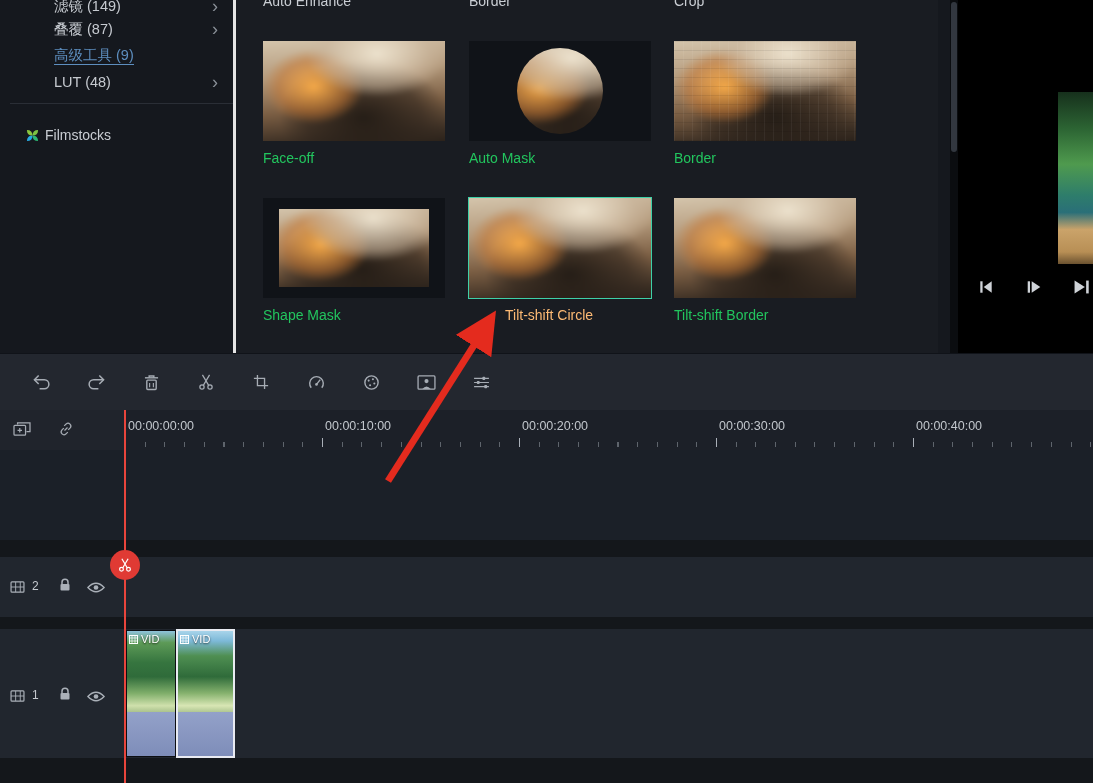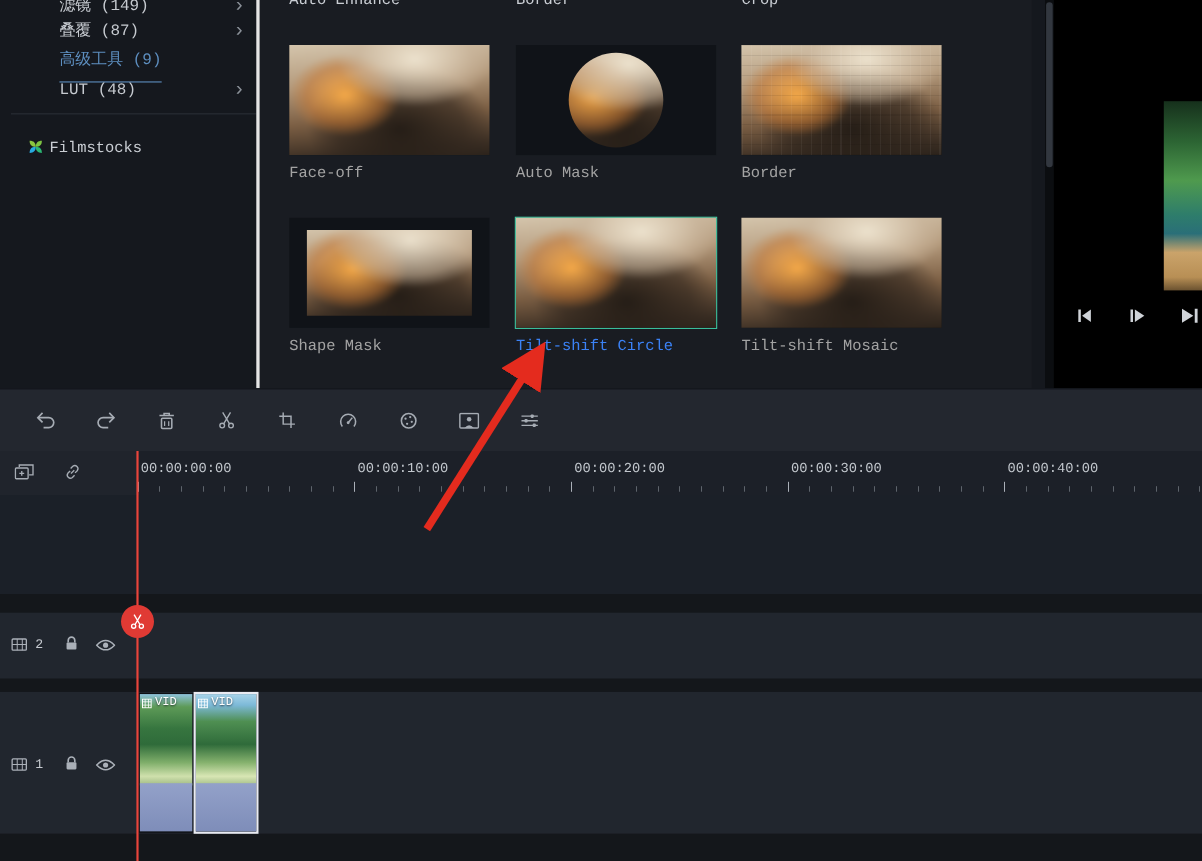--- a/index.html
+++ b/index.html
@@ -1,32 +1,32 @@
 <!DOCTYPE html>
 <html><head>
 <meta charset="utf-8">
 <style>
   html,body{margin:0;padding:0;background:#0c0e11;}
   .app{position:relative;width:1093px;height:783px;overflow:hidden;
-       font-family:Liberation Mono, monospace;
+       font-family:Liberation Sans, sans-serif;
        background:#15181e;color:#c6cad0;}
   
   .sidebar{position:absolute;left:0;top:0;width:248px;height:353px;background:#15181e;}
   .side-item{position:absolute;left:54px;height:24px;line-height:24px;font-size:14.5px;color:#c6cad0;cursor:pointer;white-space:nowrap;}
   .side-item .chev{position:absolute;left:158px;top:0;font-size:18px;color:#8a9098;}
-  .side-item.active span.lbl{color:#5d8ebf;border-bottom:1px solid #5d8ebf;padding-bottom:11px;}
+  .side-item.active span.lbl{color:#5d8ebf;border-bottom:1px solid #5d8ebf;padding-bottom:1px;}
   .side-divider{position:absolute;left:10px;top:103px;width:226px;height:1px;background:#2a2e36;}
   .filmstocks{position:absolute;left:26px;top:124px;height:22px;line-height:22px;font-size:14px;color:#c9cdd3;cursor:pointer;}
   .filmstocks svg{vertical-align:-2px;margin-right:6px;}
   .collapse-tab{position:absolute;left:236px;top:116px;width:12px;height:22px;color:#6d737b;font-size:13px;line-height:22px;text-align:center;cursor:pointer;}
   
   .effects{position:absolute;left:233px;top:0;width:702px;height:353px;background:#191c22;overflow:hidden;border-left:3px solid #e5e5e5;}
   .partial-label{position:absolute;top:-7px;font-size:14px;color:#caced4;}
-  .card-label{position:absolute;font-size:14px;color:#a3a3a3;cursor:pointer;}
-  .card-label.sel{color:#3b82f6;}
+  .card-label{position:absolute;font-size:14px;color:#22c55e;cursor:pointer;}
+  .card-label.sel{color:#fdba74;margin-left:36px;}
   .thumb{position:absolute;width:182px;height:100px;background:#101318;overflow:hidden;cursor:pointer;}
   .thumb.sel{outline:1px solid #3ed0a8;}
   .img{position:absolute;inset:-5px;filter:blur(2px);
     background:
       radial-gradient(95px 58px at 62% 16%, rgba(238,228,208,.95), rgba(205,185,160,.55) 55%, transparent 75%),
       radial-gradient(70px 52px at 29% 46%, rgba(250,172,72,.95), rgba(198,120,52,.55) 50%, transparent 72%),
       radial-gradient(105px 72px at 55% 74%, rgba(34,27,21,.95), rgba(46,36,28,.6) 55%, transparent 80%),
       linear-gradient(175deg,#d8cab2 0%,#b49a7c 35%,#7c5f44 62%,#3c2f24 86%,#241d17 100%);}
   .mask-circle{position:absolute;left:48px;top:7px;width:86px;height:86px;border-radius:50%;overflow:hidden;}
   .mask-shape{position:absolute;left:16px;top:11px;right:16px;bottom:11px;overflow:hidden;}
@@ -140,21 +140,21 @@
         </div>
       </div>
     <div class="thumb sel" style="left:233px;top:198px">
         <div class="img"></div>
       </div>
     <div class="thumb" style="left:438px;top:198px">
         <div class="img"></div>
       </div>
     <div class="card-label" style="left:27px;top:307px">Shape Mask</div>
     <div class="card-label sel" style="left:233px;top:307px">Tilt-shift Circle</div>
-    <div class="card-label" style="left:438px;top:307px">Tilt-shift Mosaic</div>
+    <div class="card-label" style="left:438px;top:307px">Tilt-shift Border</div>
   </section>
 
   <div class="vscroll">
       <div class="vthumb"></div>
     </div>
 
   <section class="preview">
     <div class="pv-frag"></div>
     <div class="pv-controls">
       <span class="pv-btn" style="left:20px;top:3px">

